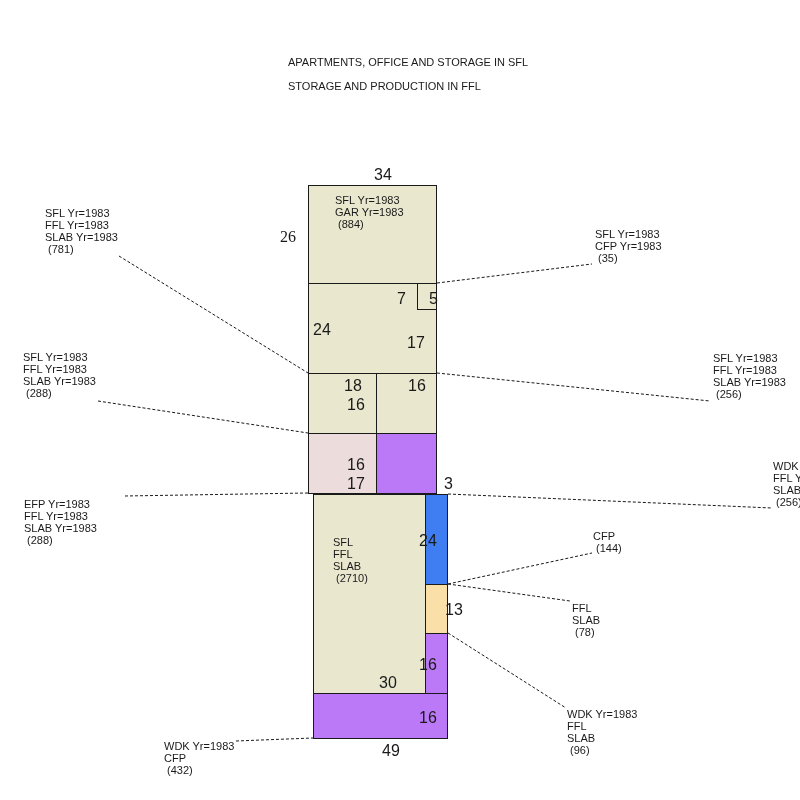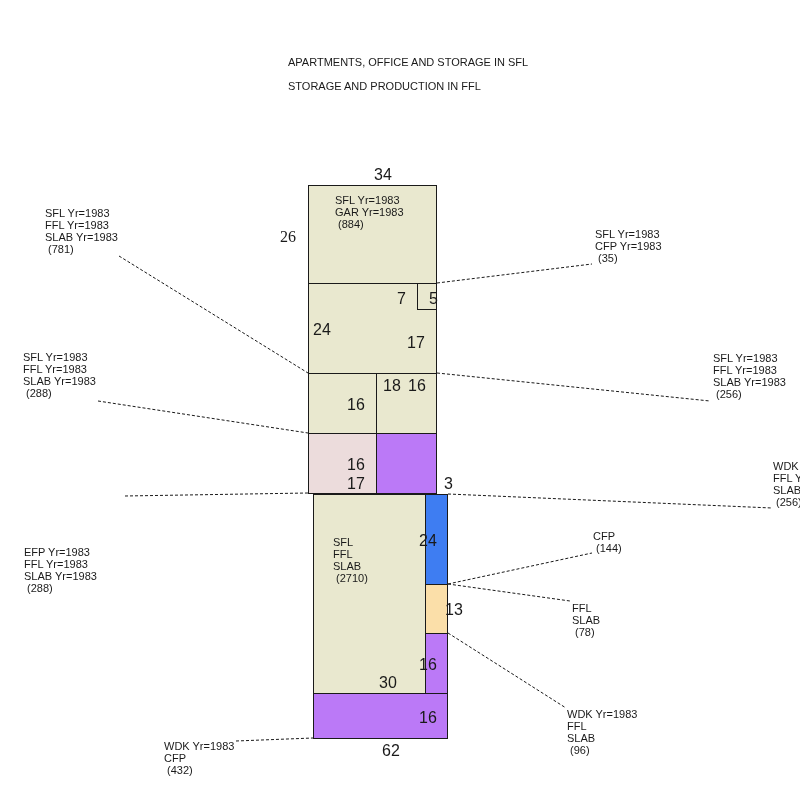--- a/index.html
+++ b/index.html
@@ -57,42 +57,42 @@
 <div class="rect" style="left:425px; top:584px; width:23px; height:50px; background:#fbdfa9;"></div>
 <div class="rect" style="left:425px; top:633px; width:23px; height:61px; background:#bb79f7;"></div>
 <div class="rect" style="left:313px; top:693px; width:135px; height:46px; background:#bb79f7;"></div>
 
 <div class="num" style="left:374px; top:166px;">34</div>
 <div class="num" style="left:280px; top:228px;font-family:Liberation Serif, serif;">26</div>
 <div class="num" style="left:397px; top:290px;">7</div>
 <div class="num" style="left:429px; top:290px;">5</div>
 <div class="num" style="left:313px; top:321px;">24</div>
 <div class="num" style="left:407px; top:334px;">17</div>
-<div class="num" style="left:344px; top:377px;margin-left:39px;">18</div>
+<div class="num" style="left:344px; top:377px;">18</div>
 <div class="num" style="left:347px; top:396px;">16</div>
 <div class="num" style="left:408px; top:377px;">16</div>
 <div class="num" style="left:347px; top:456px;">16</div>
 <div class="num" style="left:347px; top:475px;">17</div>
 <div class="num" style="left:444px; top:475px;">3</div>
 <div class="num" style="left:419px; top:532px;">24</div>
 <div class="num" style="left:445px; top:601px;">13</div>
 <div class="num" style="left:419px; top:656px;">16</div>
 <div class="num" style="left:379px; top:674px;text-align:right;">30</div>
 <div class="num" style="left:419px; top:709px;">16</div>
-<div class="num" style="left:382px; top:742px;">62</div>
+<div class="num" style="left:382px; top:742px;">49</div>
 
 <div class="lbl" style="left:45px; top:207px;">SFL Yr=1983
 FFL Yr=1983
 SLAB Yr=1983
  (781)</div>
 <div class="lbl" style="left:23px; top:351px;">SFL Yr=1983
 FFL Yr=1983
 SLAB Yr=1983
  (288)</div>
-<div class="lbl" style="left:24px; top:498px;margin-top:48px;">EFP Yr=1983
+<div class="lbl" style="left:24px; top:498px;">EFP Yr=1983
 FFL Yr=1983
 SLAB Yr=1983
  (288)</div>
 <div class="lbl" style="left:595px; top:228px;">SFL Yr=1983
 CFP Yr=1983
  (35)</div>
 <div class="lbl" style="left:713px; top:352px;">SFL Yr=1983
 FFL Yr=1983
 SLAB Yr=1983
  (256)</div>

